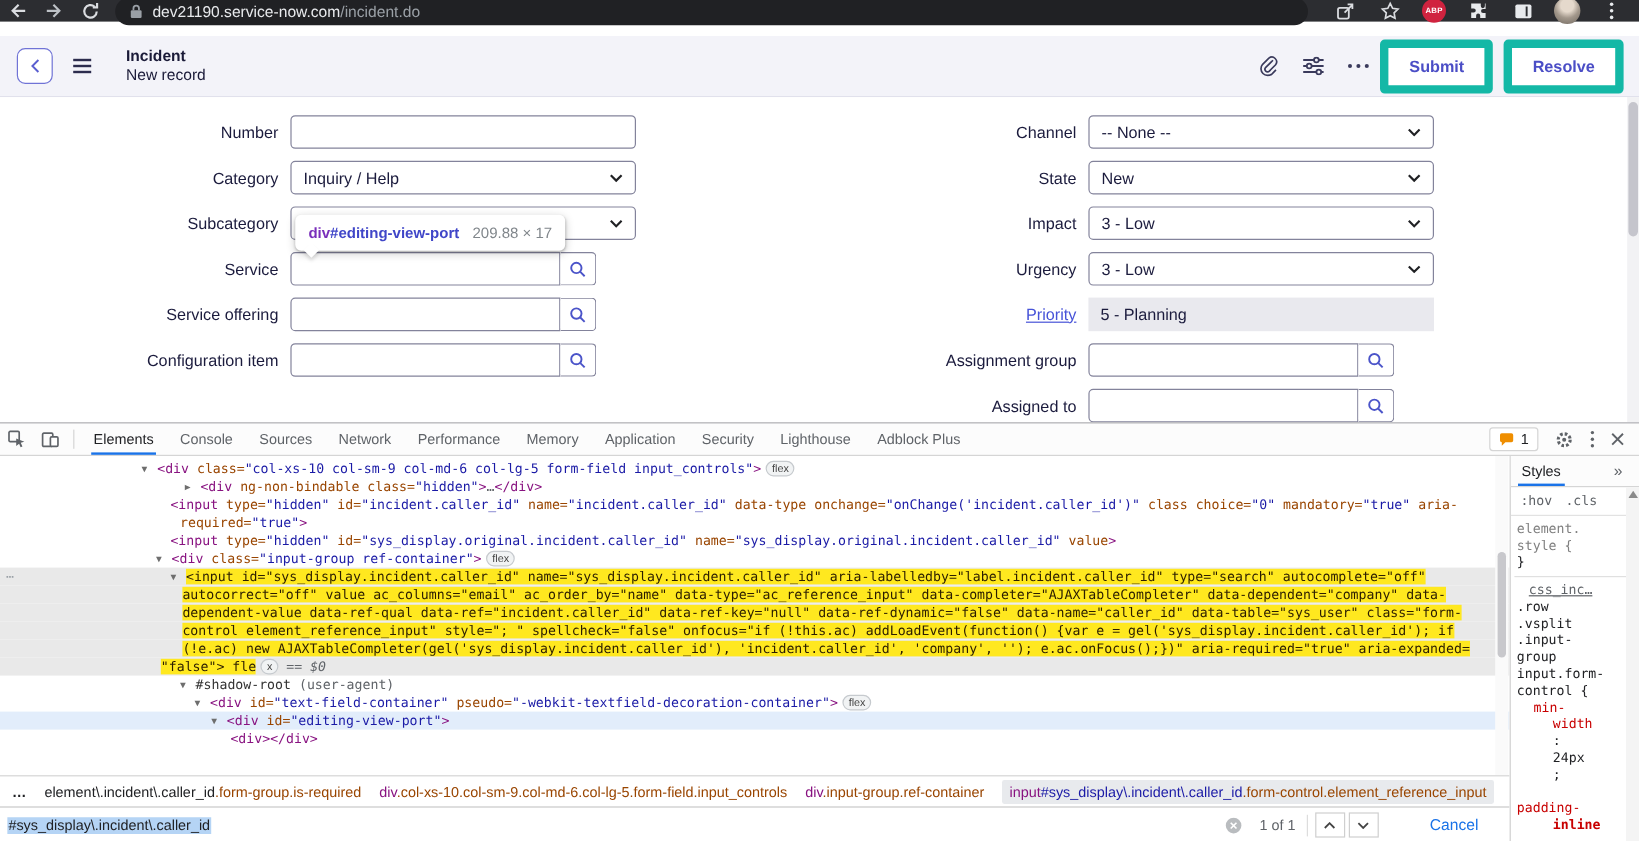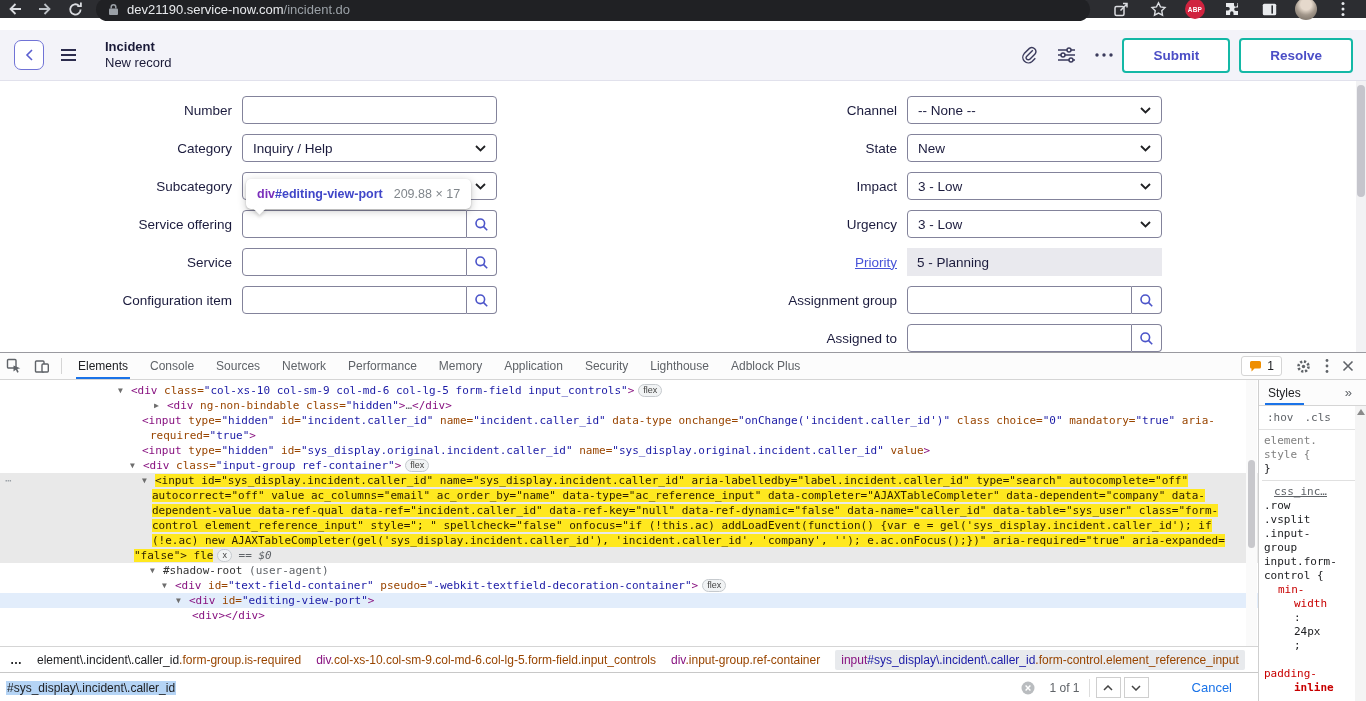--- a/index.html
+++ b/index.html
@@ -19,32 +19,32 @@
   
   .sn-header{position:absolute;top:30px;left:0;width:1366px;height:51px;background:#f3f3f9;border-bottom:1px solid #e1e1ec;display:flex;align-items:center;box-sizing:border-box}
   .back-btn{width:28px;height:28px;border:1px solid #7073d6;border-radius:7px;background:#fff;margin-left:14px;display:flex;align-items:center;justify-content:center;flex:none}
   .burger{margin-left:17px;display:flex;flex-direction:column;gap:3px;flex:none}
   .burger i{display:block;width:15px;height:2px;background:#2c2c4e}
   .title-block{margin-left:29px;line-height:16px}
   .t1{font-size:13px;font-weight:700;color:#1a1a38}
   .t2{font-size:13px;color:#1a1a38}
   .hdr-right{margin-left:auto;display:flex;align-items:center;margin-right:13px}
   .hdr-ic{margin-left:19px;display:flex;align-items:center}
-  .hdr-btn{height:31px;padding:0 29px;border:2px solid #14b8a6;border-radius:4px;background:#fff;color:#4b4ec6;font-weight:700;font-size:13.5px;display:flex;align-items:center;margin-left:9px}
+  .hdr-btn{height:31px;padding:0 17px;border:7px solid #14b8a6;border-radius:4px;background:#fff;color:#4b4ec6;font-weight:700;font-size:13.5px;display:flex;align-items:center;margin-left:9px}
 
   
   .form-area{position:absolute;top:81px;left:0;width:1356px;height:271px;background:#fff;overflow:hidden}
   .fcol{position:absolute;top:15px;display:flex;flex-direction:column;gap:10px}
   .fcol.left{left:0;width:497px}
   .fcol.right{left:665px;width:497px}
   .f-row{display:flex;align-items:center;height:28px}
   .f-label{width:232px;text-align:right;font-size:13.5px;color:#1b1b3d;flex:none}
   .req{color:#d04a3a;margin-right:3px;font-weight:700;font-size:14px}
   .lab-link{color:#4753d8;text-decoration:underline}
-  .f-field{margin-left:10px;width:255px;flex:none}
+  .f-field{margin-left:10px;width:288px;flex:none}
   .ref-wrap{display:flex}
   .in-box{height:28px;border:1px solid #83839b;border-radius:4px;background:#fff;flex:1;box-sizing:border-box}
   .in-box.with-btn{border-radius:4px 0 0 4px;width:225px;flex:none}
   .inspect-hl{background:#a3c6e8}
   .search-btn{width:30px;height:28px;border:1px solid #83839b;border-left:none;border-radius:0 4px 4px 0;box-sizing:border-box;display:flex;align-items:center;justify-content:center;background:#fff}
   .sel-box{height:28px;border:1px solid #83839b;border-radius:4px;display:flex;align-items:center;justify-content:space-between;box-sizing:border-box;padding:0 10px;background:#fff}
   .sel-val{font-size:13.5px;color:#1b1b3d}
   .ro-box{height:28px;background:#e9e9ee;display:flex;align-items:center;padding:0 10px;font-size:13.5px;color:#1b1b3d;box-sizing:border-box}
   .inspect-tooltip{position:absolute;left:246px;top:98px;height:30px;background:#fff;border-radius:5px;box-shadow:0 1px 2px rgba(0,0,0,.2),0 2px 8px rgba(0,0,0,.22);display:flex;align-items:center;padding:0 11px;z-index:6}
   .tt-tag{color:#7a2fbb;font-weight:700;font-size:12.5px}
@@ -249,35 +249,35 @@
             <span class="sel-val">-- None --</span>
             <span>
               <svg width="11" height="7">
                 <path d="M1 1 L5.5 5.5 L10 1" stroke="#202124" stroke-width="1.8" fill="none"></path>
               </svg>
             </span>
           </div>
         </div>
       </div>
       <div class="f-row">
-        <div class="f-label"><span>Service offering</span></div>
+        <div class="f-label"><span>Service</span></div>
         <div class="f-field">
           <div class="ref-wrap">
             <div class="in-box with-btn"></div>
             <div class="search-btn">
               <svg width="15" height="15">
                 <circle cx="6.3" cy="6.3" r="4.3" fill="none" stroke="#4b54c9" stroke-width="1.6"></circle>
                 <line x1="9.6" y1="9.6" x2="13.2" y2="13.2" stroke="#4b54c9" stroke-width="1.6"></line>
               </svg>
             </div>
           </div>
         </div>
       </div>
       <div class="f-row">
-        <div class="f-label"><span>Service</span></div>
+        <div class="f-label"><span>Service offering</span></div>
         <div class="f-field">
           <div class="ref-wrap">
             <div class="in-box with-btn"></div>
             <div class="search-btn">
               <svg width="15" height="15">
                 <circle cx="6.3" cy="6.3" r="4.3" fill="none" stroke="#4b54c9" stroke-width="1.6"></circle>
                 <line x1="9.6" y1="9.6" x2="13.2" y2="13.2" stroke="#4b54c9" stroke-width="1.6"></line>
               </svg>
             </div>
           </div>

